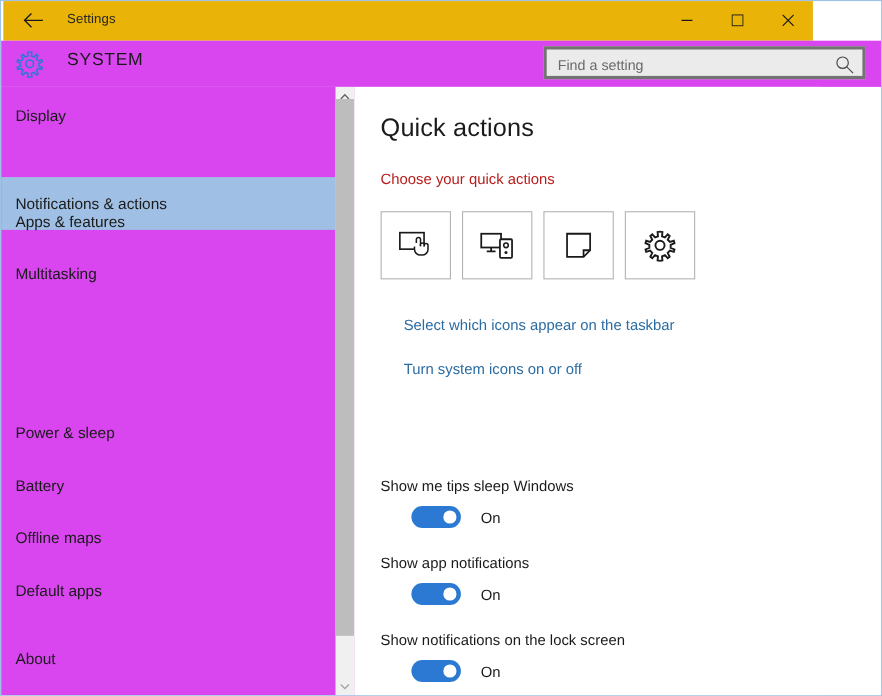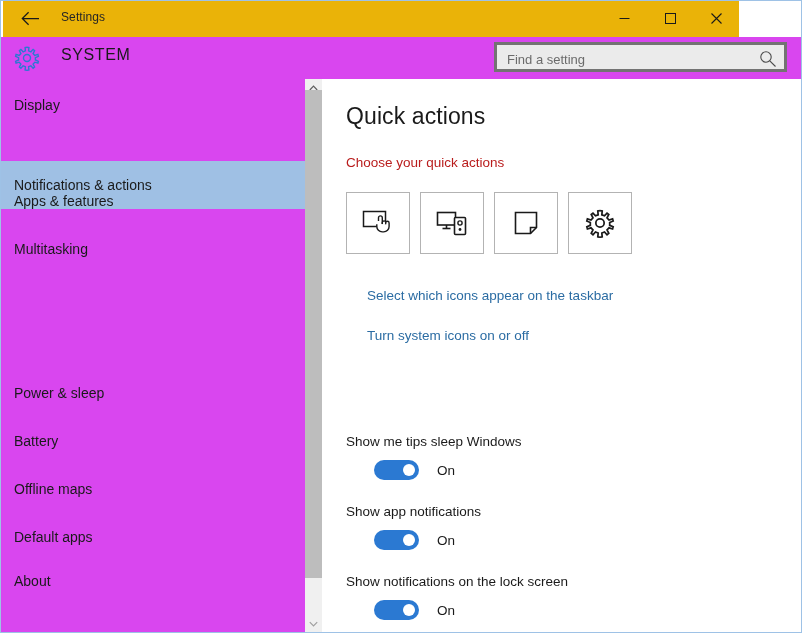--- a/index.html
+++ b/index.html
@@ -317,21 +317,21 @@
       </div>
     <div class="nav-item" style="top:338px">
         <span class="nav-label">Battery</span>
       </div>
     <div class="nav-item" style="top:386px">
         <span class="nav-label">Offline maps</span>
       </div>
     <div class="nav-item" style="top:434px">
         <span class="nav-label">Default apps</span>
       </div>
-    <div class="nav-item" style="top:478px">
+    <div class="nav-item" style="top:496px">
         <span class="nav-label">About</span>
       </div>
   </div>
 
   <div class="scrollbar">
     <div class="sb-arrow up">
       <svg width="9" height="6" viewBox="0 0 9 6">
         <path d="M0.8 5 L4.5 1.2 L8.2 5" fill="none" stroke="#606060" stroke-width="1.2"></path>
       </svg>
     </div>

